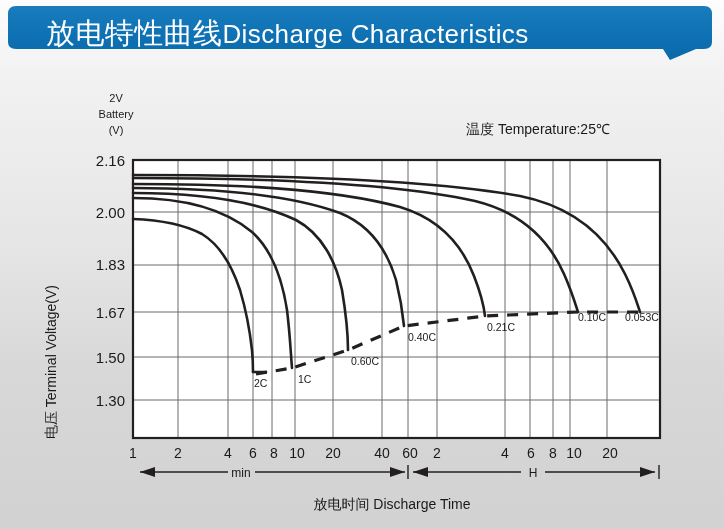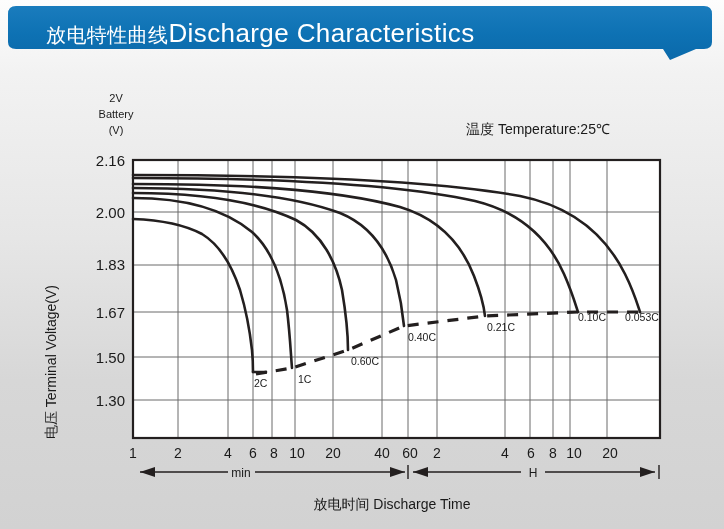--- a/index.html
+++ b/index.html
@@ -36,21 +36,21 @@
     left: 38px;
     top: 9px;
     font-size: 26px;
     color: #ffffff;
     letter-spacing: 0.4px;
     white-space: nowrap;
     line-height: 36px;
   }
   #header-title .cn {
     font-family: "DejaVu Sans", sans-serif;
-    font-size: 20px;
+    font-size: 29px;
     text-align: center;
   }
   #header-title .en {
     font-family: "Liberation Sans", sans-serif;
     font-size: 26px;
     margin-top: 44px;
   }
 
   
   #chart-wrap {

